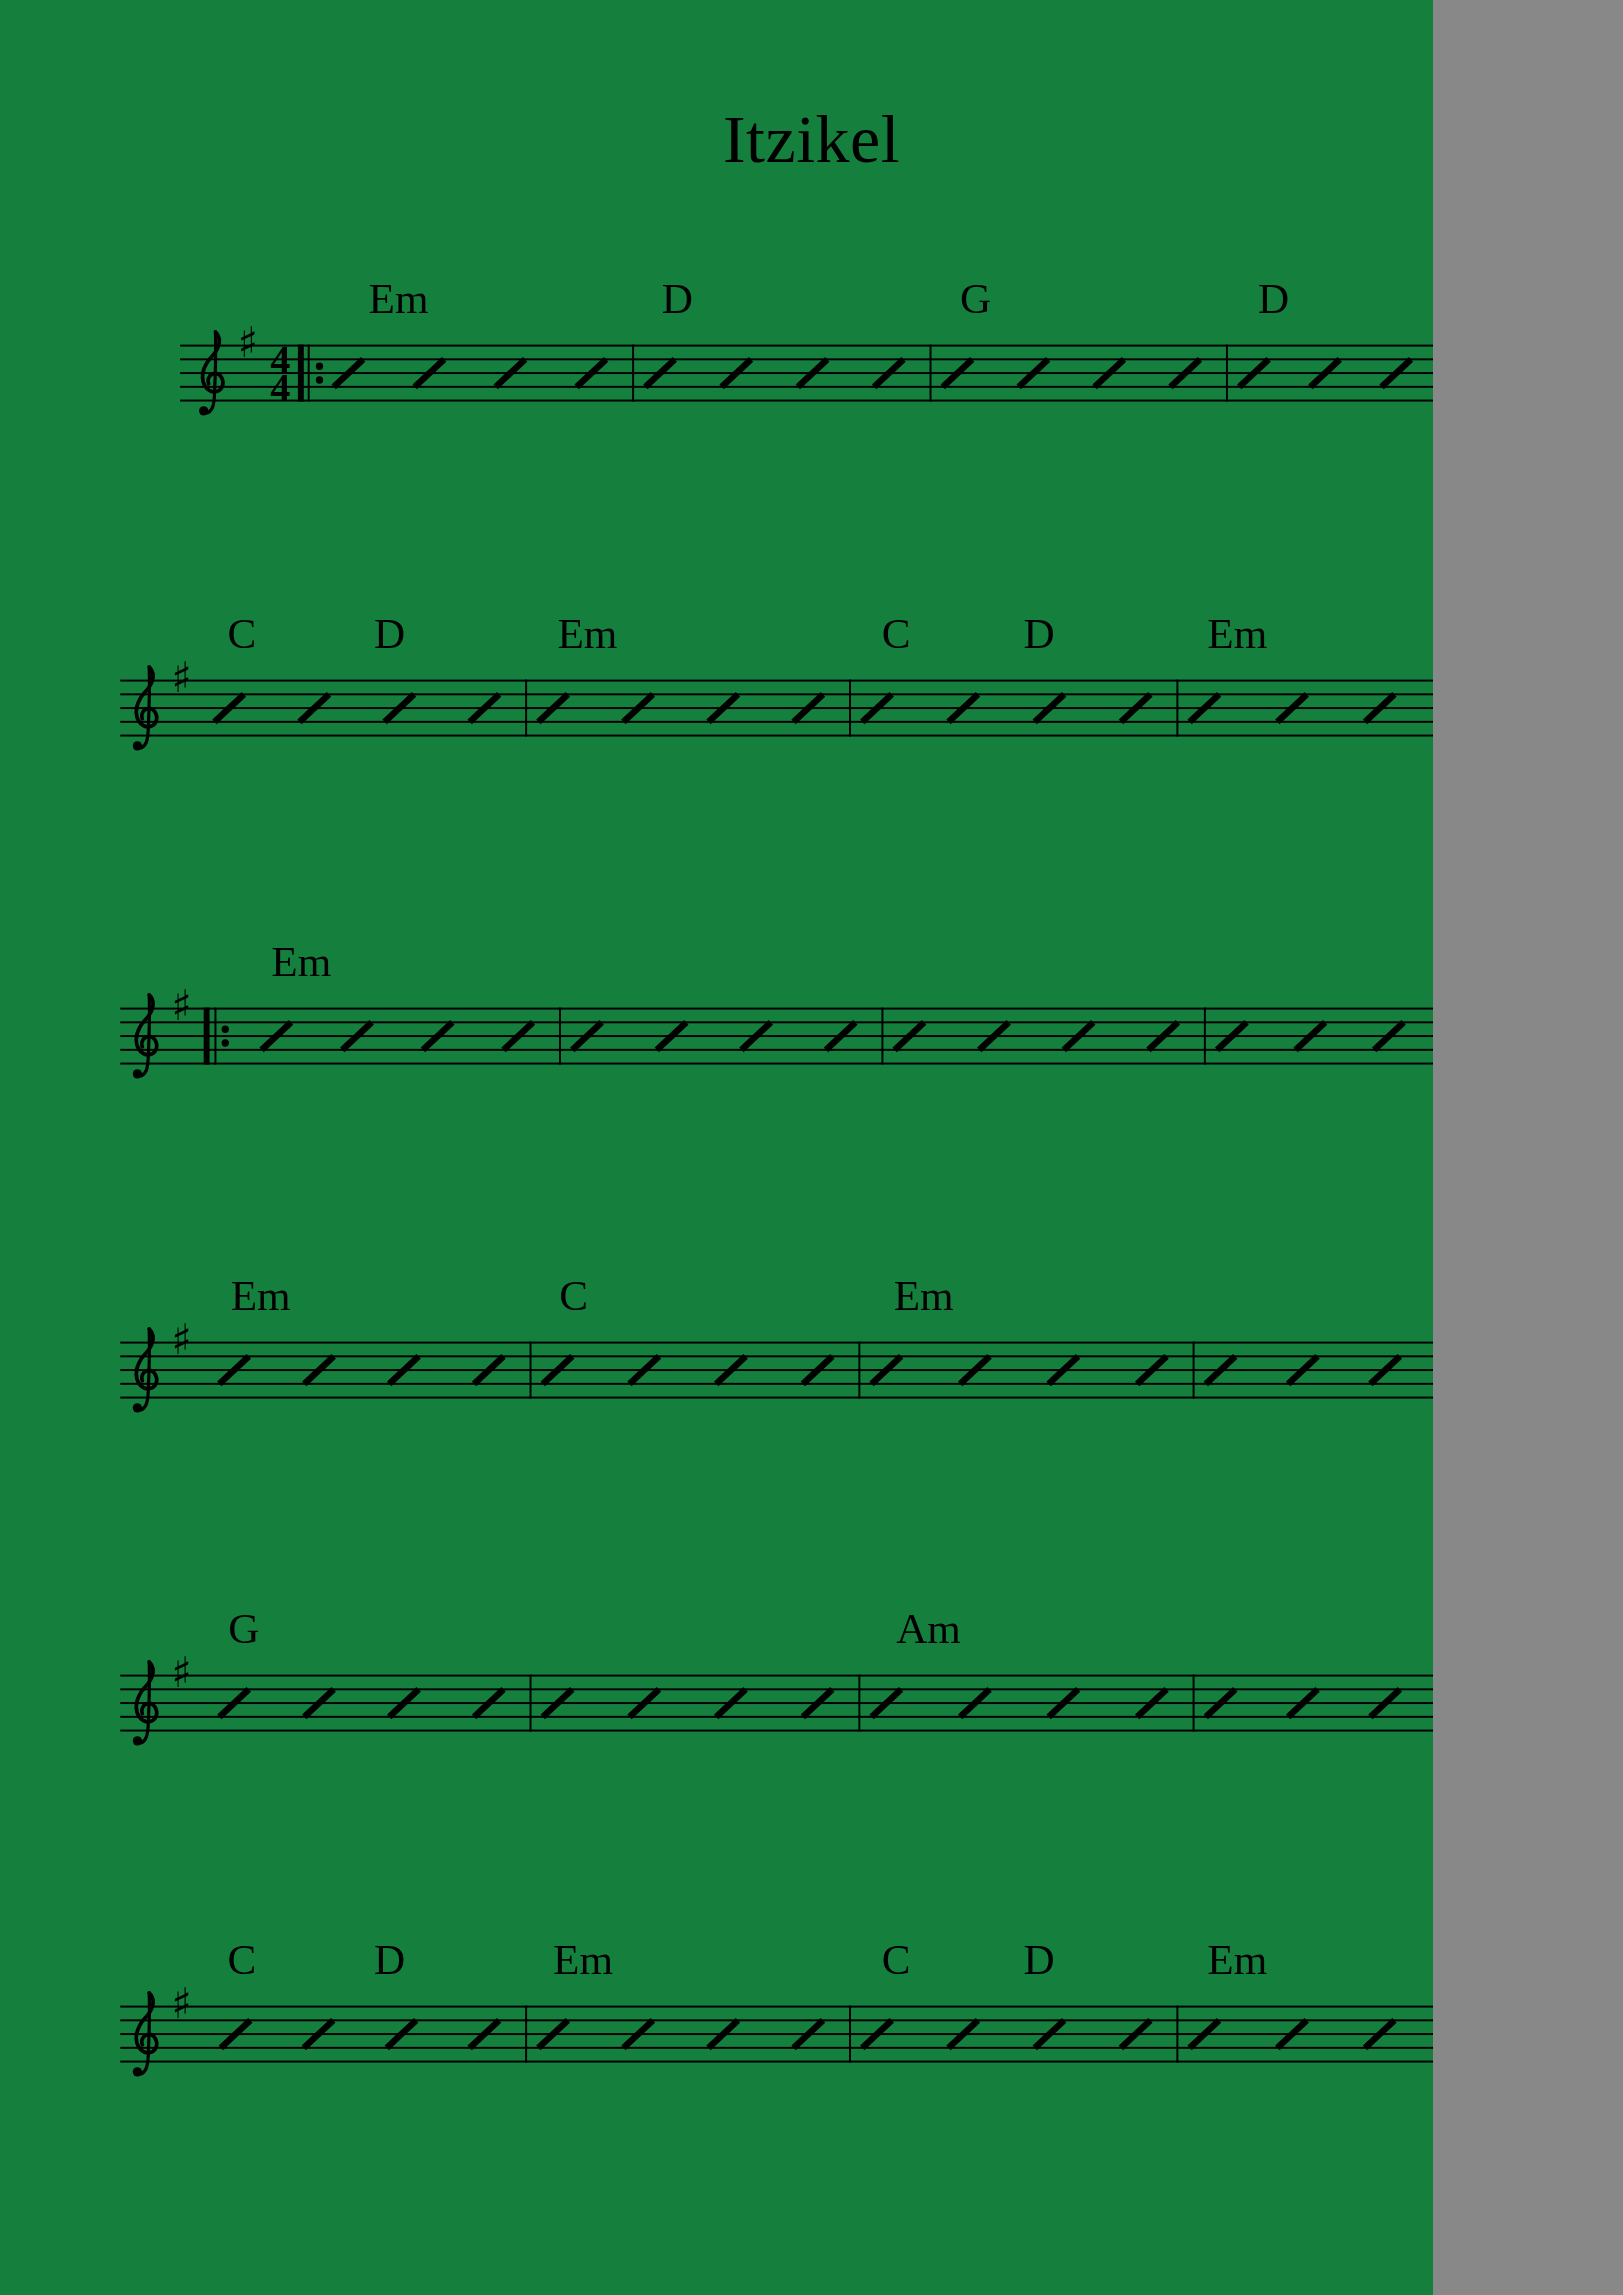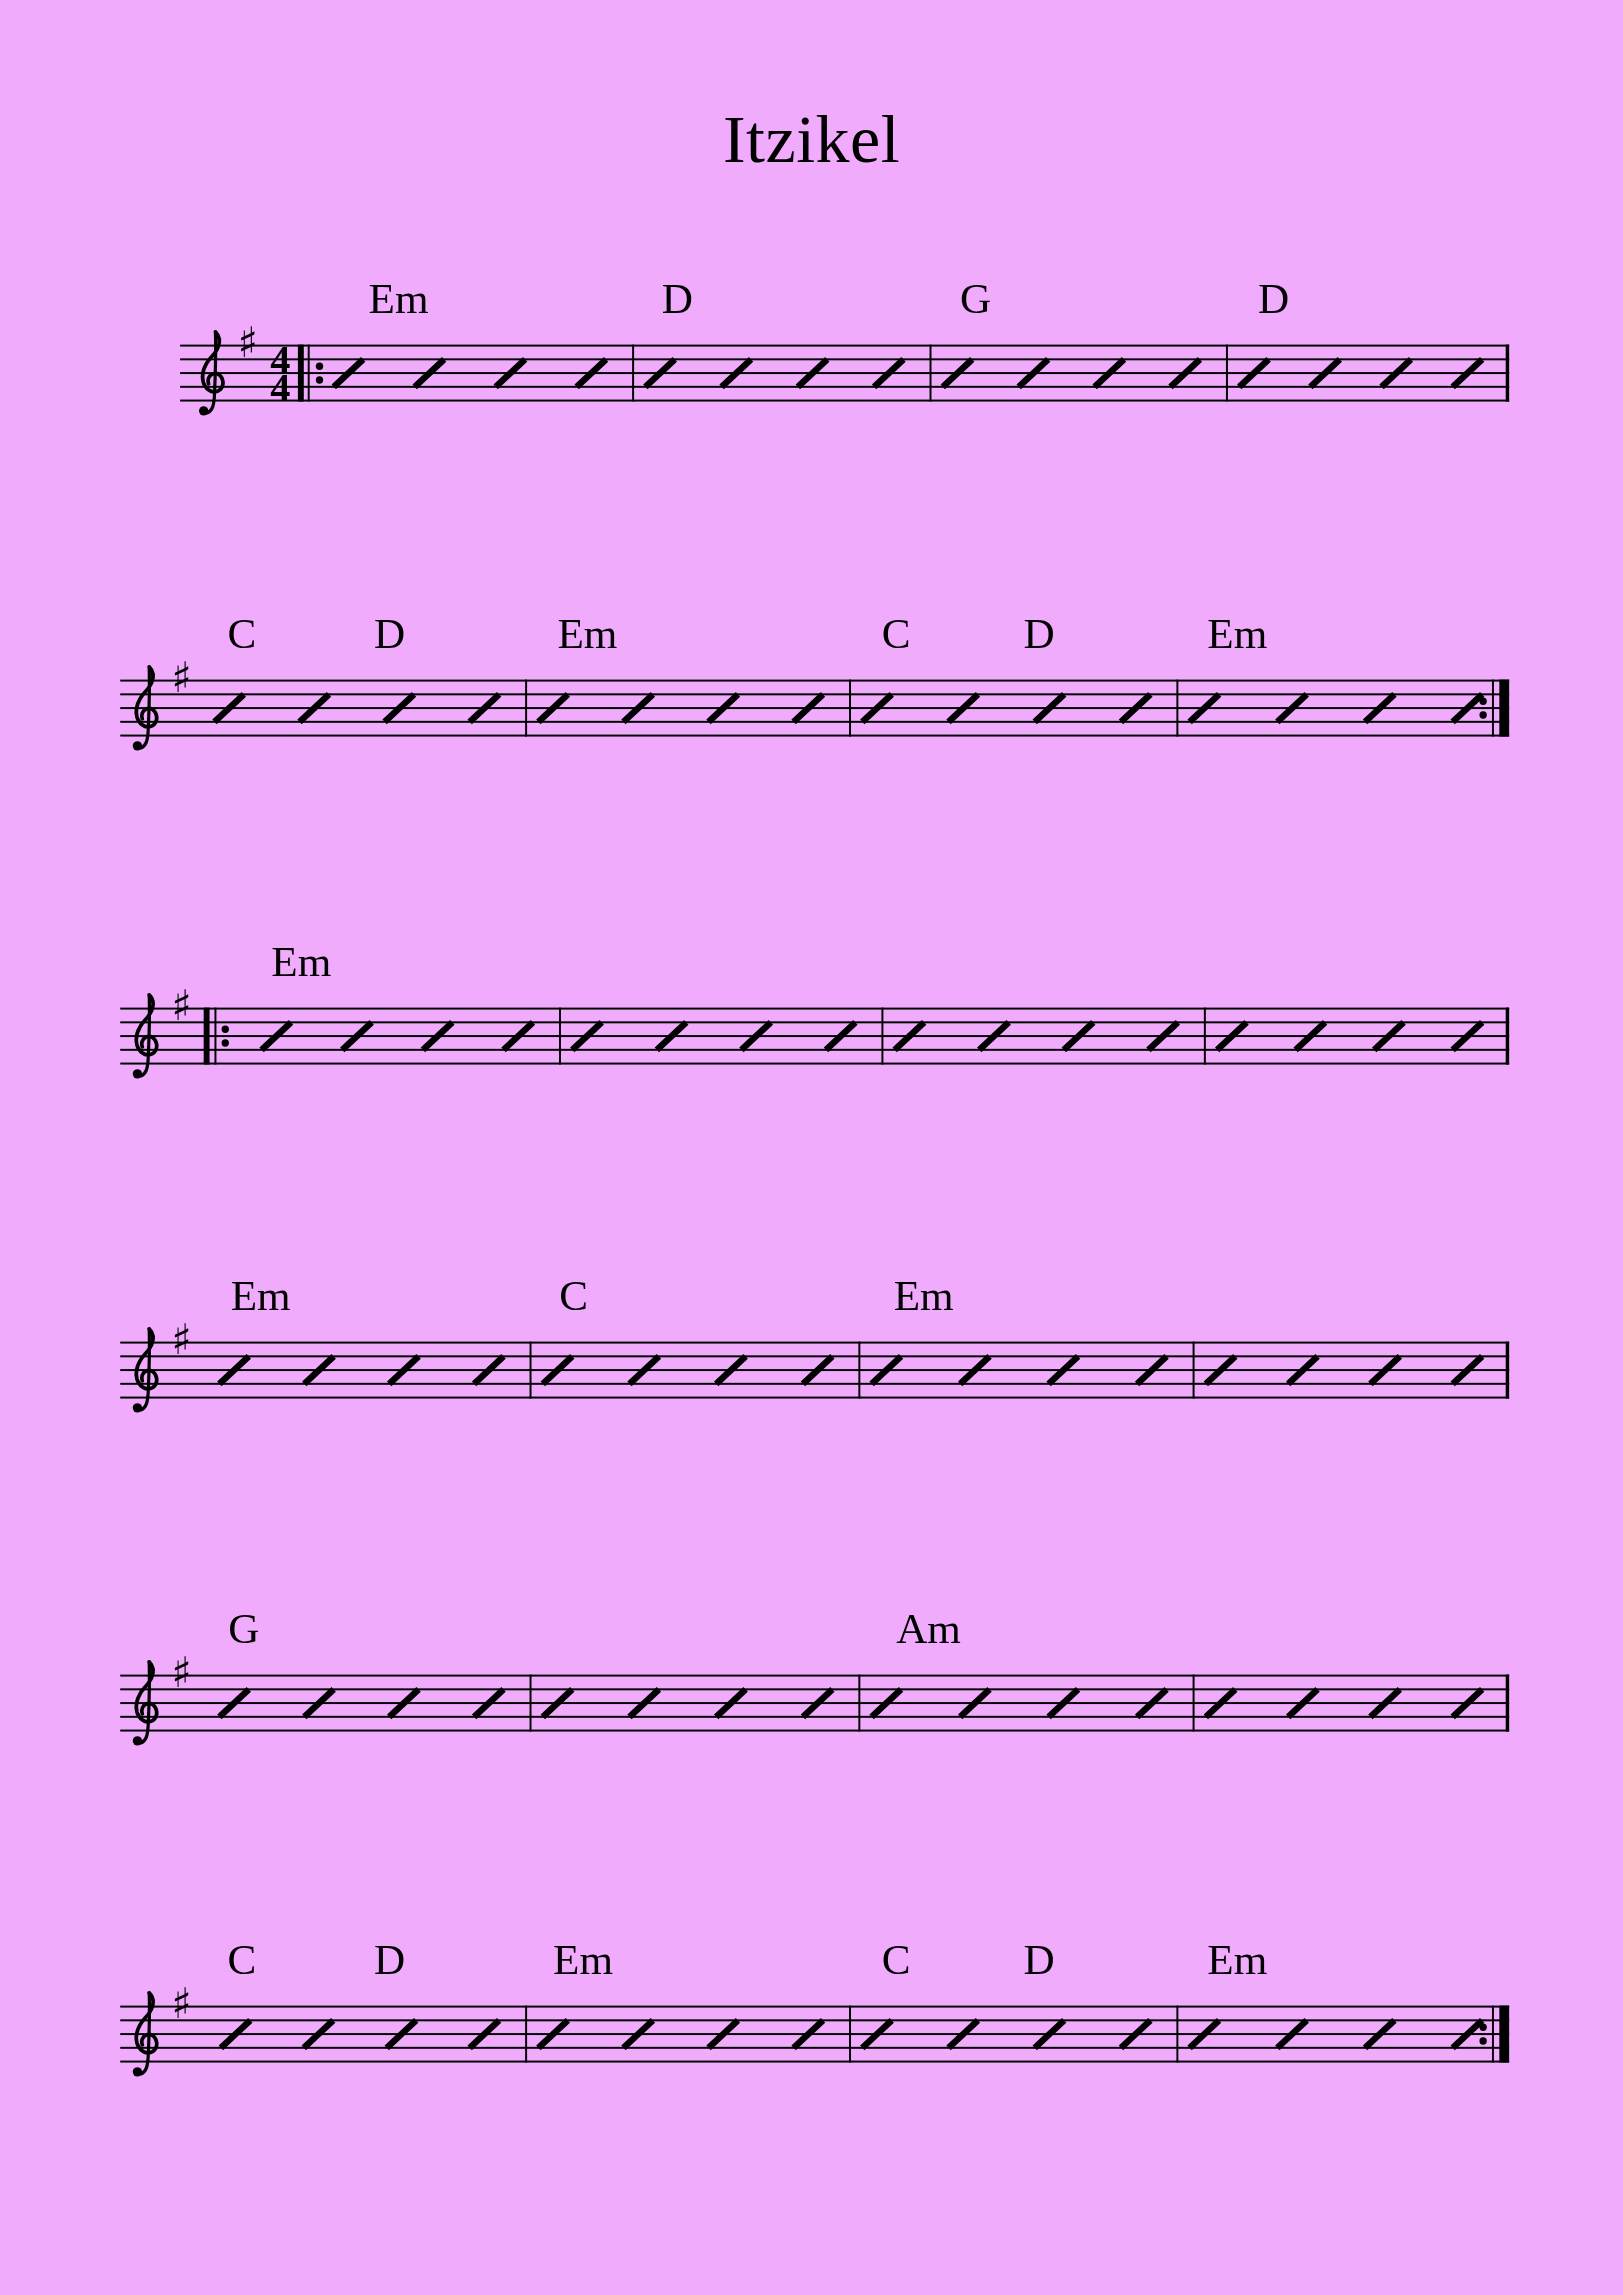--- a/index.html
+++ b/index.html
@@ -1,19 +1,19 @@
 <!DOCTYPE html>
 <html style="font-size:7.9px"><head>
 <meta charset="utf-8">
 <style>
   html,body{margin:0;padding:0;background:#888;}
   .page{
     position:relative;
-    width:1623px;height:2295px;
-    background:#f0abfc;
+    width:1433px;height:2295px;
+    background:#15803d;
     overflow:hidden;
     font-family:"Liberation Serif", serif;
     color:#000;
   }
   .title{
     position:absolute;top:105px;left:0;width:1623px;
     text-align:center;font-size:68px;line-height:1;
     letter-spacing:0.5px;
   }
   .composer{

